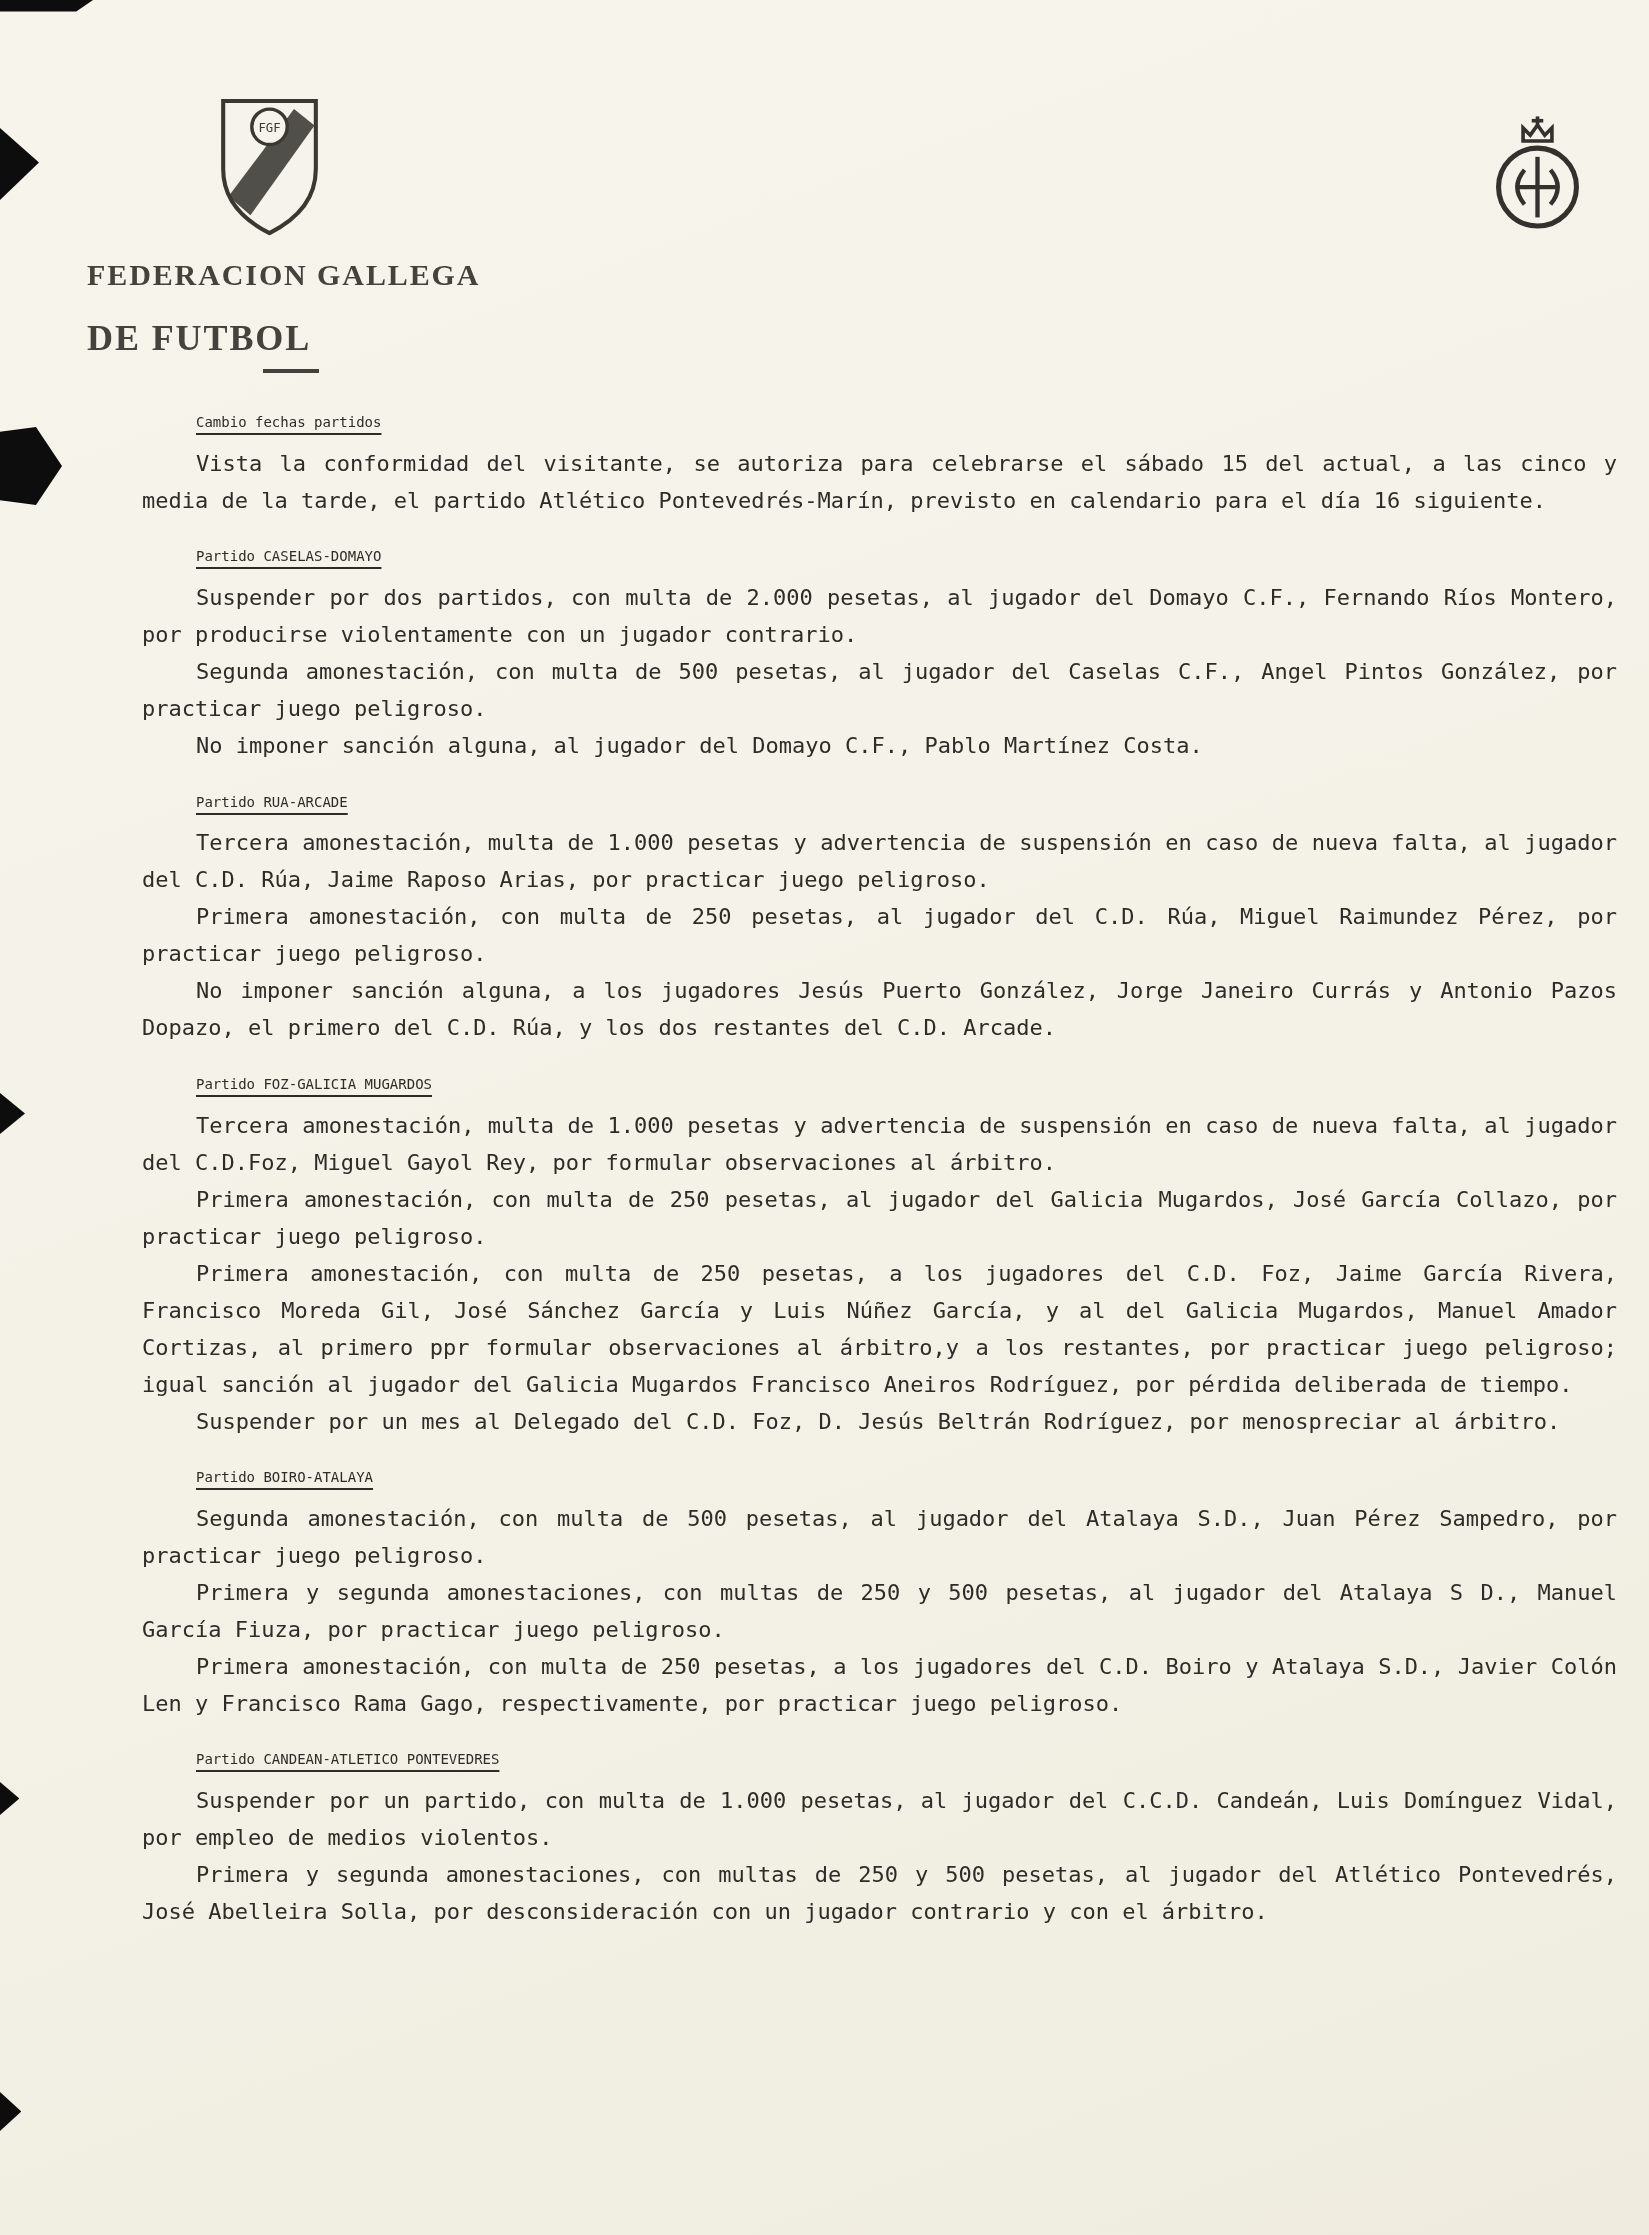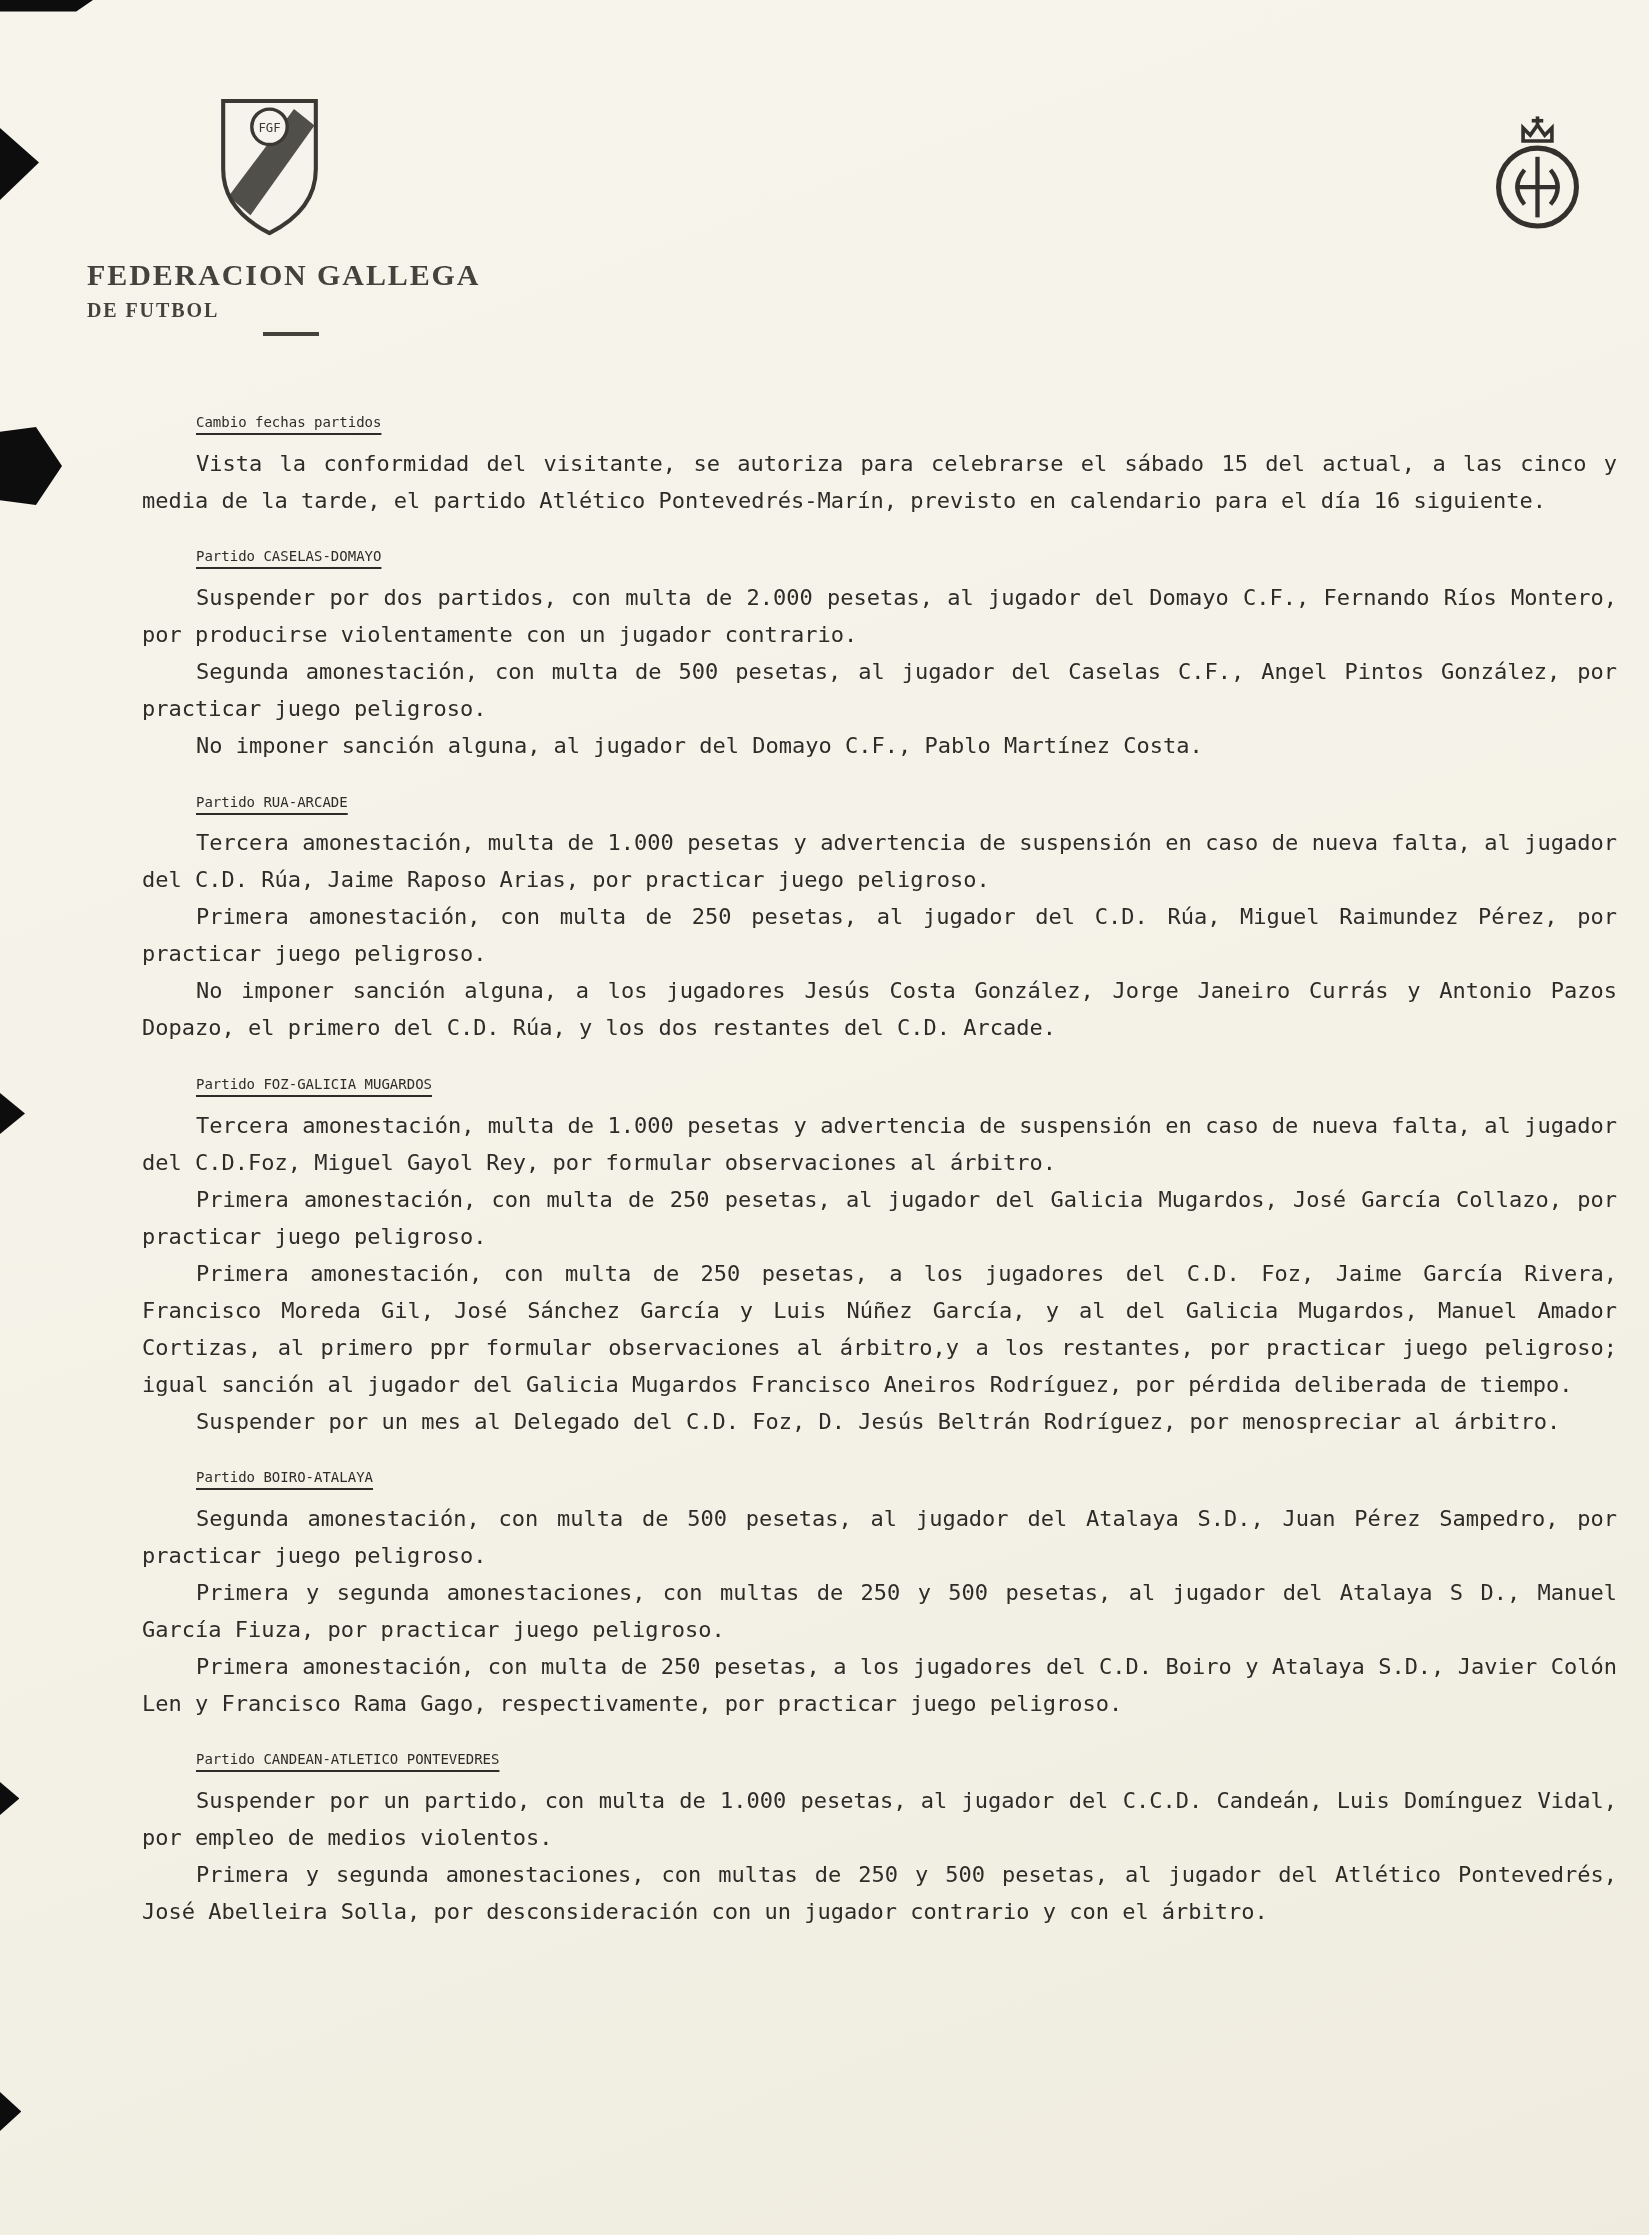--- a/index.html
+++ b/index.html
@@ -20,21 +20,21 @@
   .m3{left:0;top:1093px;width:25px;height:41px;clip-path:polygon(0 0,100% 50%,0 100%);}
   .m4{left:0;top:1782px;width:19.4px;height:33px;clip-path:polygon(0 0,100% 50%,0 100%);}
   .m5{left:0;top:2092px;width:21.3px;height:39px;clip-path:polygon(0 0,100% 50%,0 100%);}
 
   .logo-left{position:absolute;left:215px;top:95px;width:109px;height:144px;}
   .logo-right{position:absolute;left:1487px;top:115px;width:101px;height:124px;}
 
   .letterhead{position:absolute;left:87px;top:258px;width:408px;text-align:left;
     font-family:"Liberation Serif", serif;font-weight:bold;color:#45423d;}
   .org1{font-size:30px;letter-spacing:1.9px;}
-  .org2{font-size:20px;letter-spacing:1.9px;margin-top:7px;}
+  .org2{font-size:36px;letter-spacing:1.9px;margin-top:25px;}
   .lh-rule{width:56px;height:3.9px;background:#45423d;margin:9.7px auto 0 auto;}
 
   .doc-body{position:absolute;left:142px;top:404px;right:33px;
     font-size:22px;line-height:37px;text-align:justify;}
   .sec-heading{
     font-size:14px;font-weight:normal;
     margin:19.4px 0 3.9px 54px;
     text-decoration:underline;
     text-decoration-thickness:1.9px;
     text-underline-offset:5.8px;
@@ -84,21 +84,21 @@
     <p>Vista la conformidad del visitante, se autoriza para celebrarse el sábado 15 del actual, a las cinco y media de la tarde, el partido Atlético Pontevedrés-Marín, previsto en calendario para el día 16 siguiente.</p>
 
     <div class="sec-heading">Partido CASELAS-DOMAYO</div>
     <p>Suspender por dos partidos, con multa de 2.000 pesetas, al jugador del Domayo C.F., Fernando Ríos Montero, por producirse violentamente con un jugador contrario.</p>
     <p>Segunda amonestación, con multa de 500 pesetas, al jugador del Caselas C.F., Angel Pintos González, por practicar juego peligroso.</p>
     <p>No imponer sanción alguna, al jugador del Domayo C.F., Pablo Martínez Costa.</p>
 
     <div class="sec-heading">Partido RUA-ARCADE</div>
     <p>Tercera amonestación, multa de 1.000 pesetas y advertencia de suspensión en caso de nueva falta, al jugador del C.D. Rúa, Jaime Raposo Arias, por practicar juego peligroso.</p>
     <p>Primera amonestación, con multa de 250 pesetas, al jugador del C.D. Rúa, Miguel Raimundez Pérez, por practicar juego peligroso.</p>
-    <p>No imponer sanción alguna, a los jugadores Jesús Costa González, Jorge Janeiro Currás y Antonio Pazos Dopazo, el primero del C.D. Rúa, y los dos restantes del C.D. Arcade.</p>
+    <p>No imponer sanción alguna, a los jugadores Jesús Puerto González, Jorge Janeiro Currás y Antonio Pazos Dopazo, el primero del C.D. Rúa, y los dos restantes del C.D. Arcade.</p>
 
     <div class="sec-heading">Partido FOZ-GALICIA MUGARDOS</div>
     <p>Tercera amonestación, multa de 1.000 pesetas y advertencia de suspensión en caso de nueva falta, al jugador del C.D.Foz, Miguel Gayol Rey, por formular observaciones al árbitro.</p>
     <p>Primera amonestación, con multa de 250 pesetas, al jugador del Galicia Mugardos, José García Collazo, por practicar juego peligroso.</p>
     <p>Primera amonestación, con multa de 250 pesetas, a los jugadores del C.D. Foz, Jaime García Rivera, Francisco Moreda Gil, José Sánchez García y Luis Núñez García, y al del Galicia Mugardos, Manuel Amador Cortizas, al primero ppr formular observaciones al árbitro,y a los restantes, por practicar juego peligroso; igual sanción al jugador del Galicia Mugardos Francisco Aneiros Rodríguez, por pérdida deliberada de tiempo.</p>
     <p>Suspender por un mes al Delegado del C.D. Foz, D. Jesús Beltrán Rodríguez, por menospreciar al árbitro.</p>
 
     <div class="sec-heading">Partido BOIRO-ATALAYA</div>
     <p>Segunda amonestación, con multa de 500 pesetas, al jugador del Atalaya S.D., Juan Pérez Sampedro, por practicar juego peligroso.</p>
     <p>Primera y segunda amonestaciones, con multas de 250 y 500 pesetas, al jugador del Atalaya S D., Manuel García Fiuza, por practicar juego peligroso.</p>

